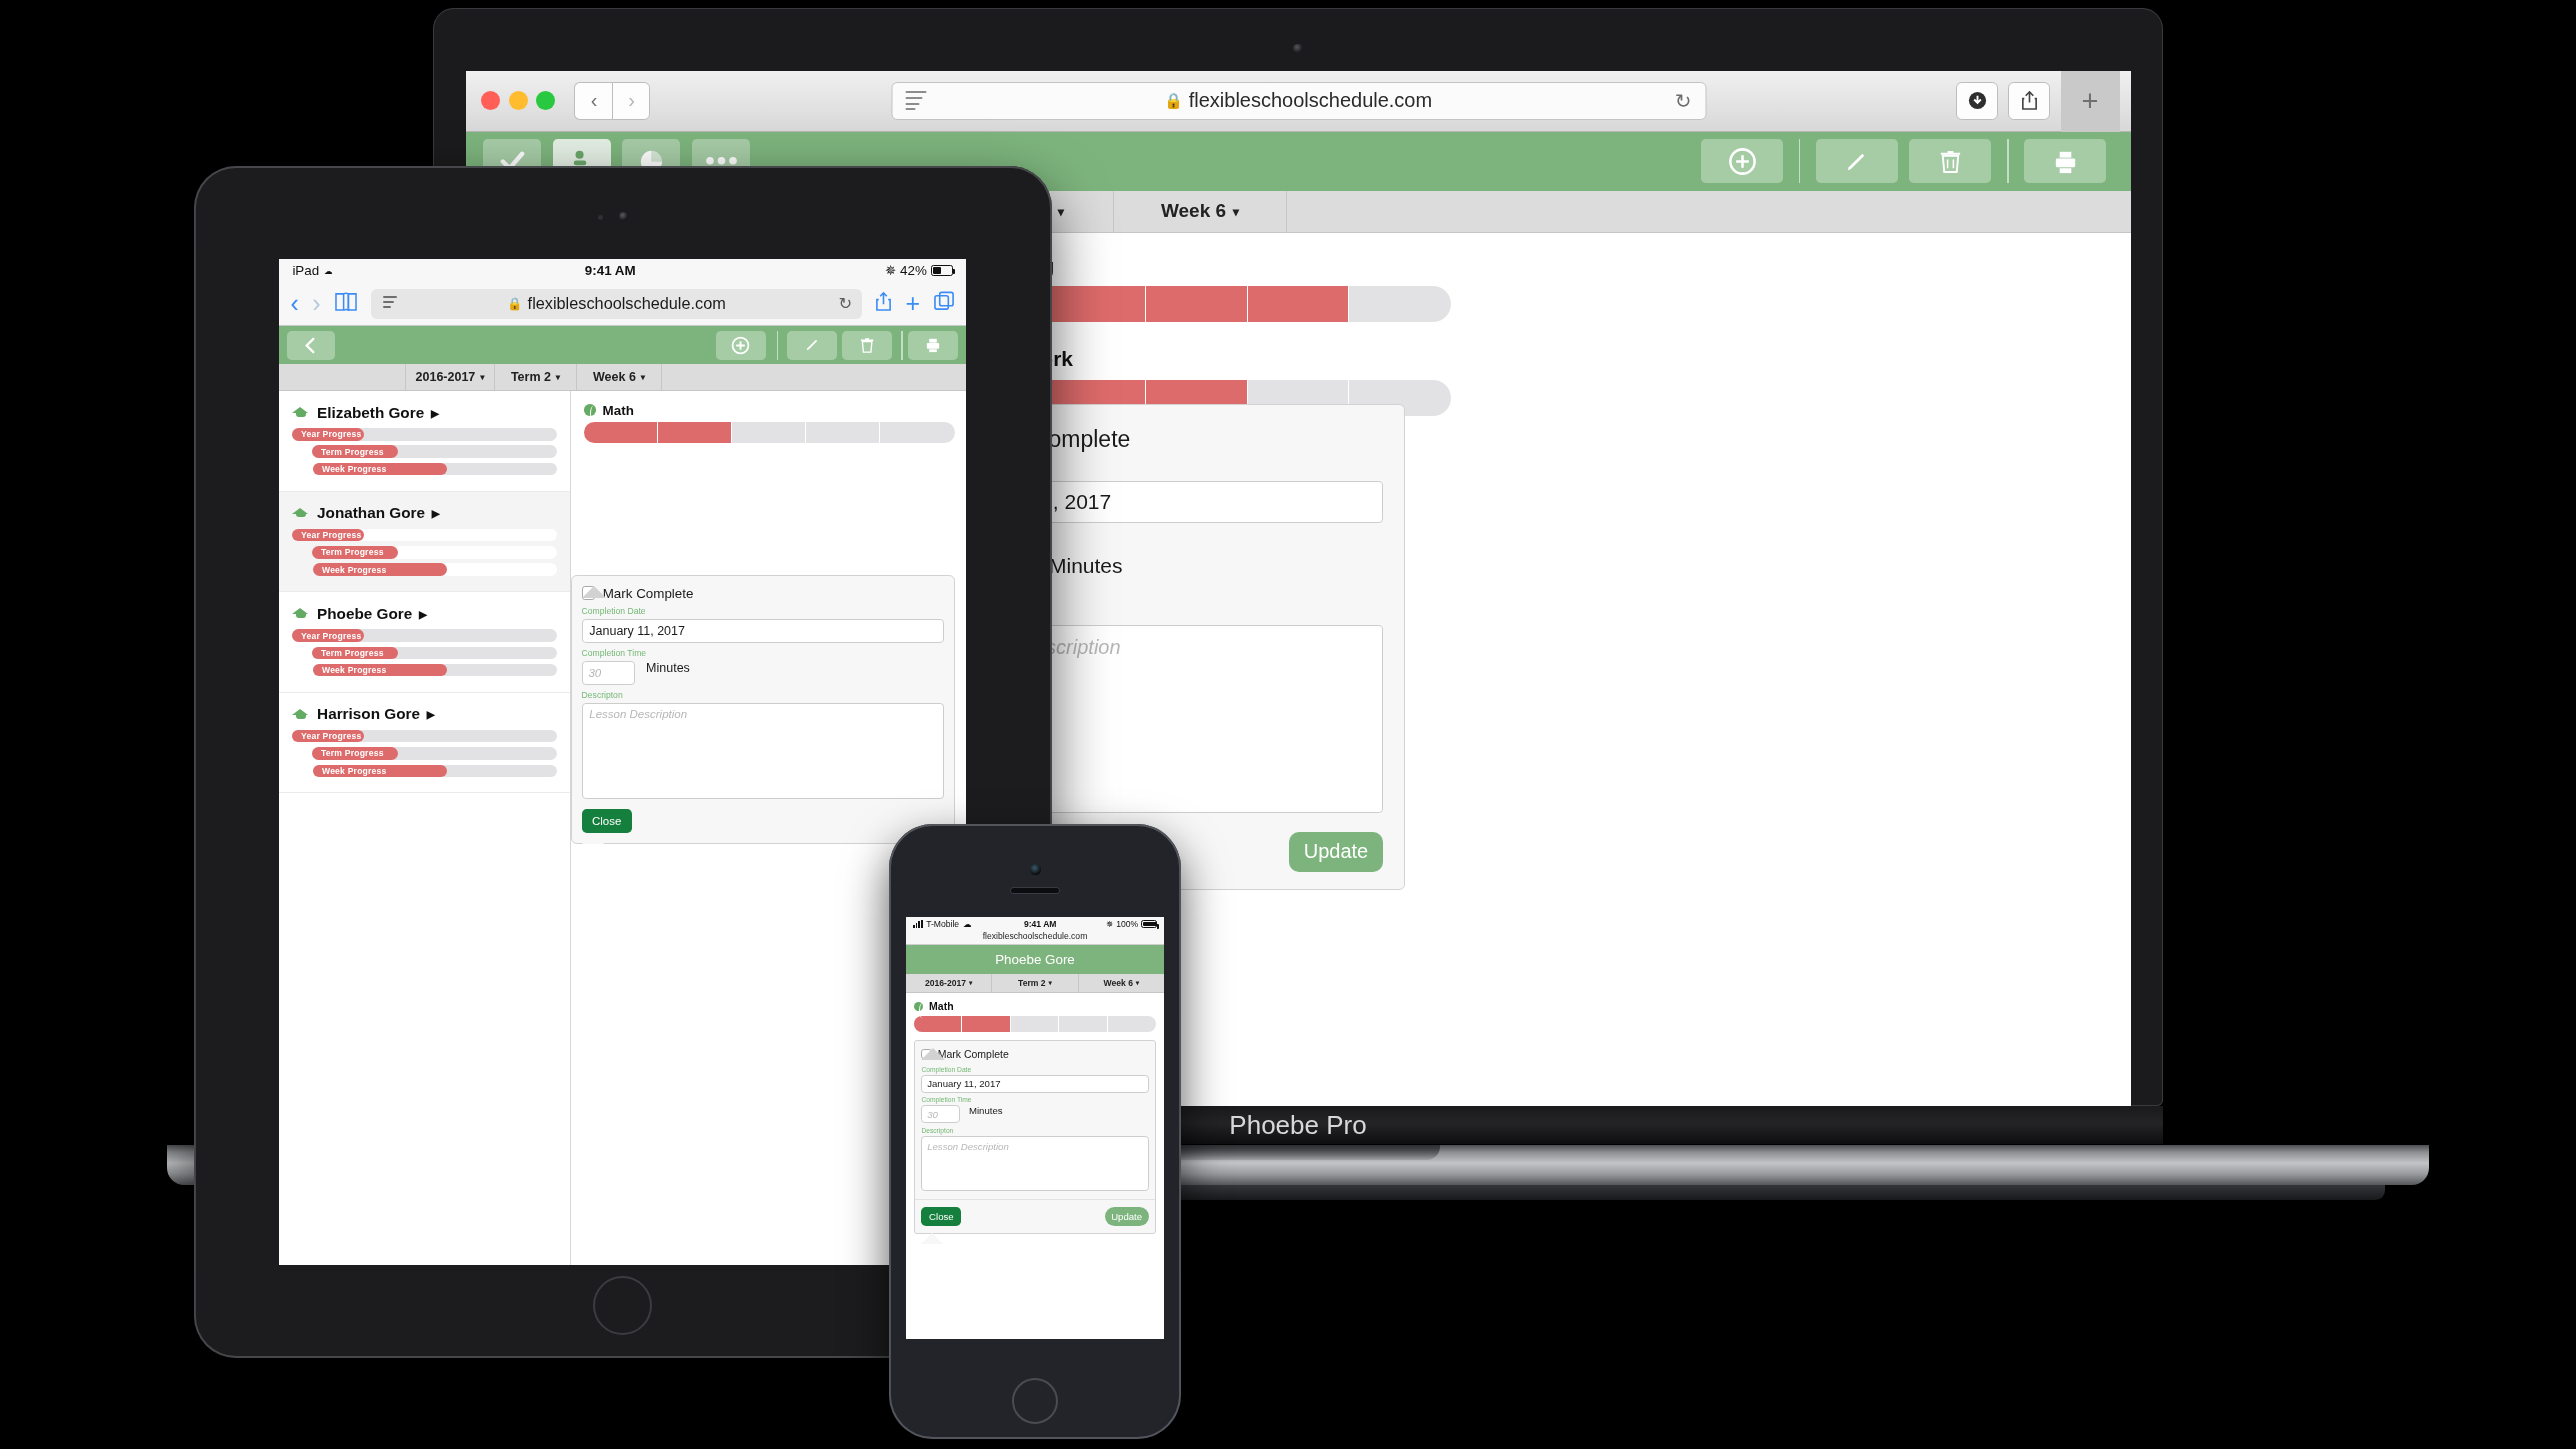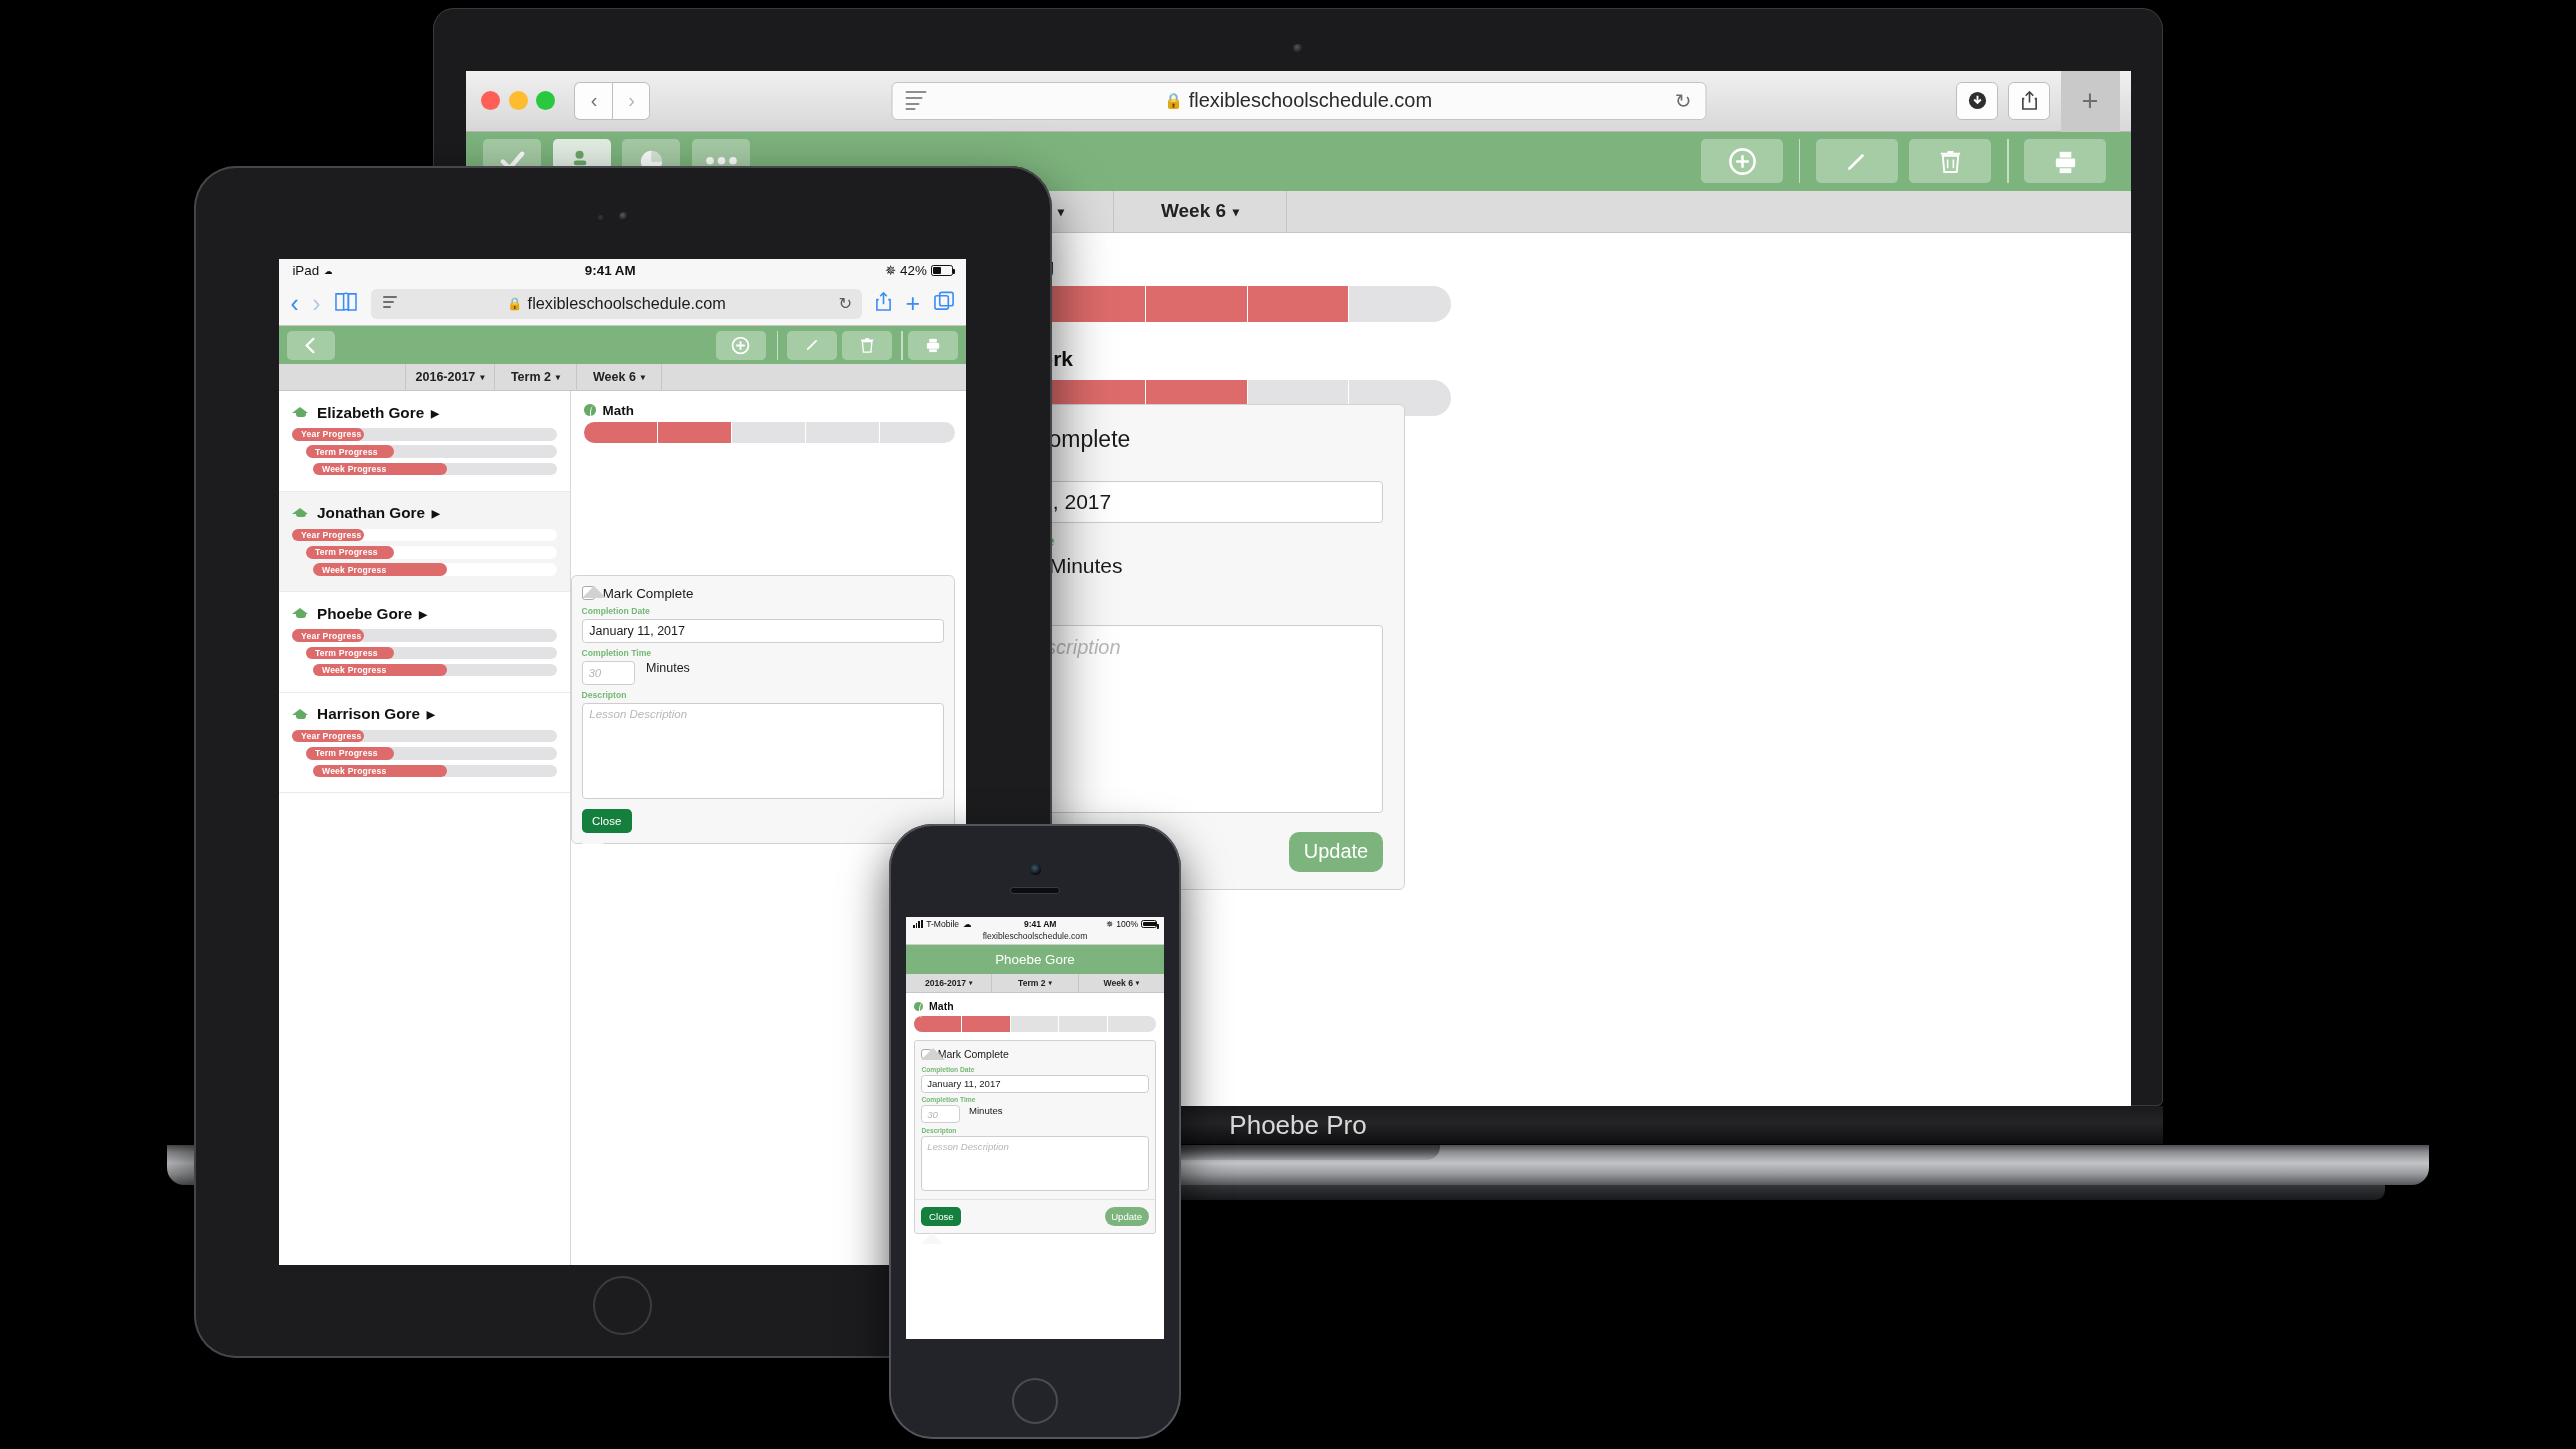--- a/index.html
+++ b/index.html
@@ -82,21 +82,21 @@
   .obs-bar { height: 36px; border-radius: 18px; background: #e2e2e4; display: flex; overflow: hidden; margin-bottom: 44px; }
 
   
   .pop { position: absolute; background: #f7f7f7; border: 1px solid #d2d2d2; border-radius: 5.8px; }
   .pop:before, .pop:after { content: ""; position: absolute; width: 0; height: 0; border-style: solid; }
   .pop:before { border-width: 0 12.5px 12.5px 12.5px; border-color: transparent transparent #d2d2d2 transparent; }
   .pop:after  { border-width: 0 11.5px 11.5px 11.5px; border-color: transparent transparent #f7f7f7 transparent; }
 
   .f-check { display: flex; align-items: center; margin-bottom: 5.8px; }
   .cbox { border: 1px solid #a9a9a9; background: #fff; border-radius: 2.9px; flex: none; }
-  .f-label { color: #74b874; font-weight: bold; }
+  .f-label { color: #74b874; font-weight: normal; }
   .f-input { background: #fff; border: 1px solid #cdcdcd; border-radius: 3.8px; display: flex; align-items: center; }
   .f-input.ph { color: #b7b7b7; }
   .f-area { background: #fff; border: 1px solid #cdcdcd; border-radius: 3.8px; color: #b7b7b7; font-style: italic; }
   .btn { border-radius: 4.8px; color: #fff; display: flex; align-items: center; justify-content: center; }
   .btn.grey { background: #15803d; }
   .btn.green { background: #7db47d; border-radius: 10px; }
   .f-row { display: flex; align-items: flex-start; }
 
   
   .mb-hinge { position: absolute; left: 0; top: 1098px; width: 1730px; height: 38px;
@@ -148,21 +148,21 @@
   .cap { width: 17px; height: 10.5px; margin-right: 7.7px; position: relative; flex: none; }
   .cap:before { content: ""; position: absolute; left: 0; top: 0; width: 0; height: 0;
                 border-left: 8.6px solid transparent; border-right: 8.6px solid transparent; border-bottom: 6.7px solid #63ab63; }
   .cap:after { content: ""; position: absolute; left: 3.8px; top: 5.8px; width: 9.6px; height: 3.8px;
                background: #63ab63; border-radius: 0 0 2.9px 2.9px; }
   .arrw { margin-left: 6.7px; font-size: 10.5px; color: #111; }
   .ptrack { height: 12.5px; border-radius: 6.7px; background: #e2e2e4; margin-bottom: 4.8px; position: relative; }
   .ptrack.white { background: #fff; }
   .pfill { position: absolute; left: 0; top: 0; bottom: 0; background: #de6b6b; border-radius: 6.7px;
            color: #fff; font-size: 8.6px; font-weight: bold; display: flex; align-items: center; padding-left: 8.6px; letter-spacing: 0.2px; }
-  .indent1 { margin-left: 14px; } .indent2 { margin-left: 21px; }
+  .indent1 { margin-left: 20px; } .indent2 { margin-left: 21px; }
 
   
   #iphone { position: absolute; left: 889px; top: 824px; width: 292px; height: 615px;
             background: #23242a; border-radius: 44px; box-shadow: inset 0 0 0 1.9px #53555d, 0 19px 46px rgba(0,0,0,.65); }
   .ph-cam { position: absolute; left: 50%; top: 40px; margin-left: -4.8px; width: 10.5px; height: 10.5px; border-radius: 50%;
             background: radial-gradient(circle at 42% 36%,#3a5a6b,#0c0d10 68%); }
   .ph-spk { position: absolute; left: 50%; top: 63px; margin-left: -25px; width: 50px; height: 6.7px; border-radius: 3.8px;
             background: #0c0d10; box-shadow: inset 0 0 0 1px #3a3b42; }
   .ph-home { position: absolute; left: 50%; bottom: 15.3px; margin-left: -23px; width: 46px; height: 46px;
              border-radius: 50%; border: 2.9px solid #4a4b53; }

